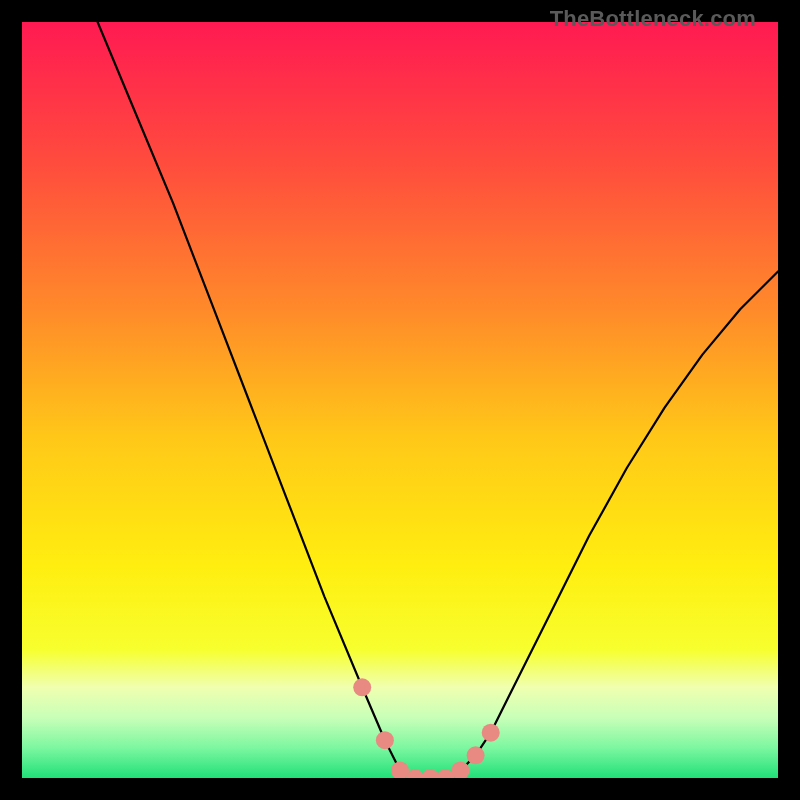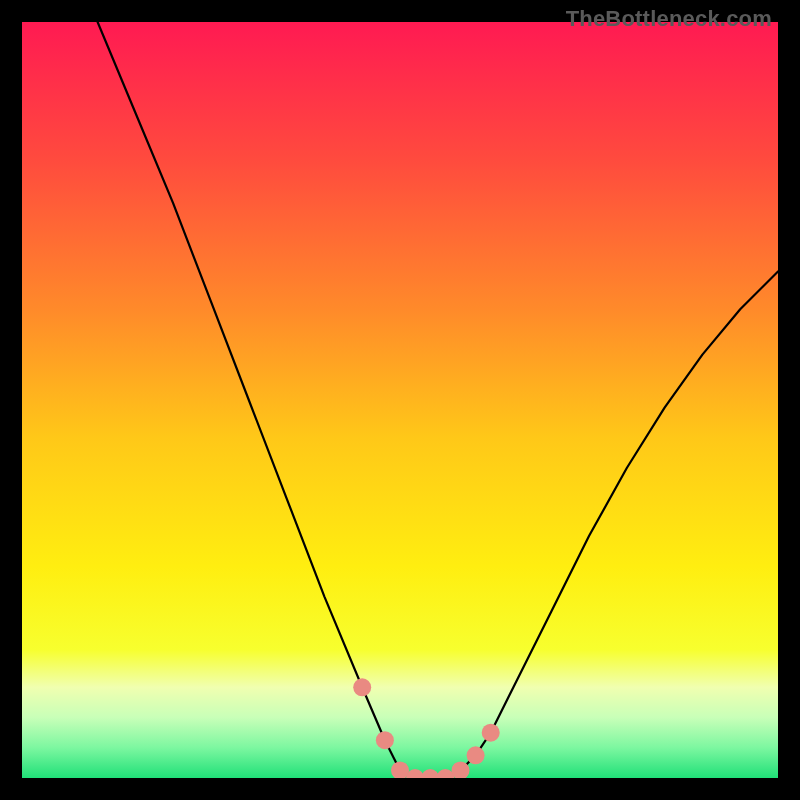--- a/index.html
+++ b/index.html
@@ -1,18 +1,18 @@
 <!DOCTYPE html>
 <html><head>
 <meta charset="utf-8">
 <style>
   html,body{margin:0;padding:0;width:800px;height:800px;background:#000;overflow:hidden}
   .frame{position:relative;width:800px;height:800px;background:#000}
   .plot{position:absolute;left:22px;top:22px;width:756px;height:756px}
-  .watermark{position:absolute;top:6px;right:28px;
+  .watermark{position:absolute;top:6px;right:44px;
     font:600 22px Arial,Helvetica,sans-serif;color:#5a5a5a;letter-spacing:.2px}
 </style>
 </head>
 <body>
 <div class="frame">
 
 <svg class="plot" viewBox="0 0 756 756" preserveAspectRatio="none">
   <defs>
     <linearGradient id="bg" x1="0" y1="0" x2="0" y2="1">
           <stop offset="0%" stop-color="#ff1a52"></stop>

